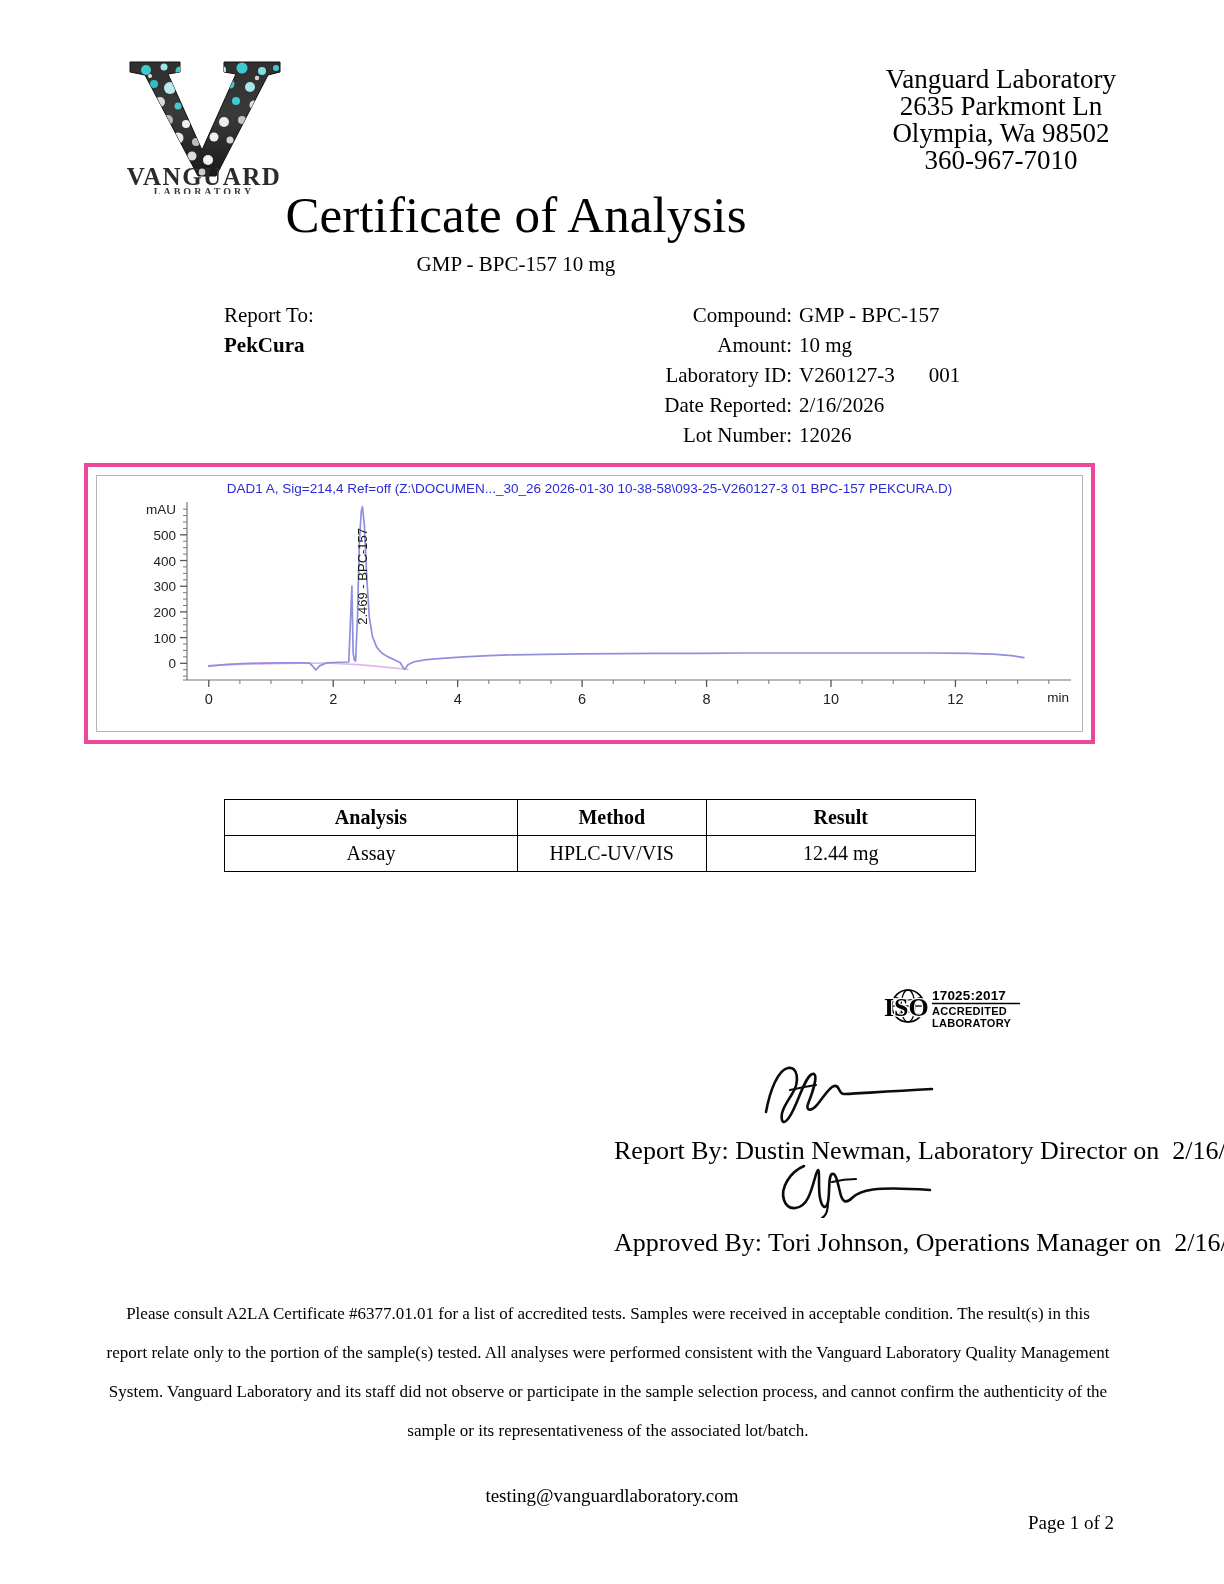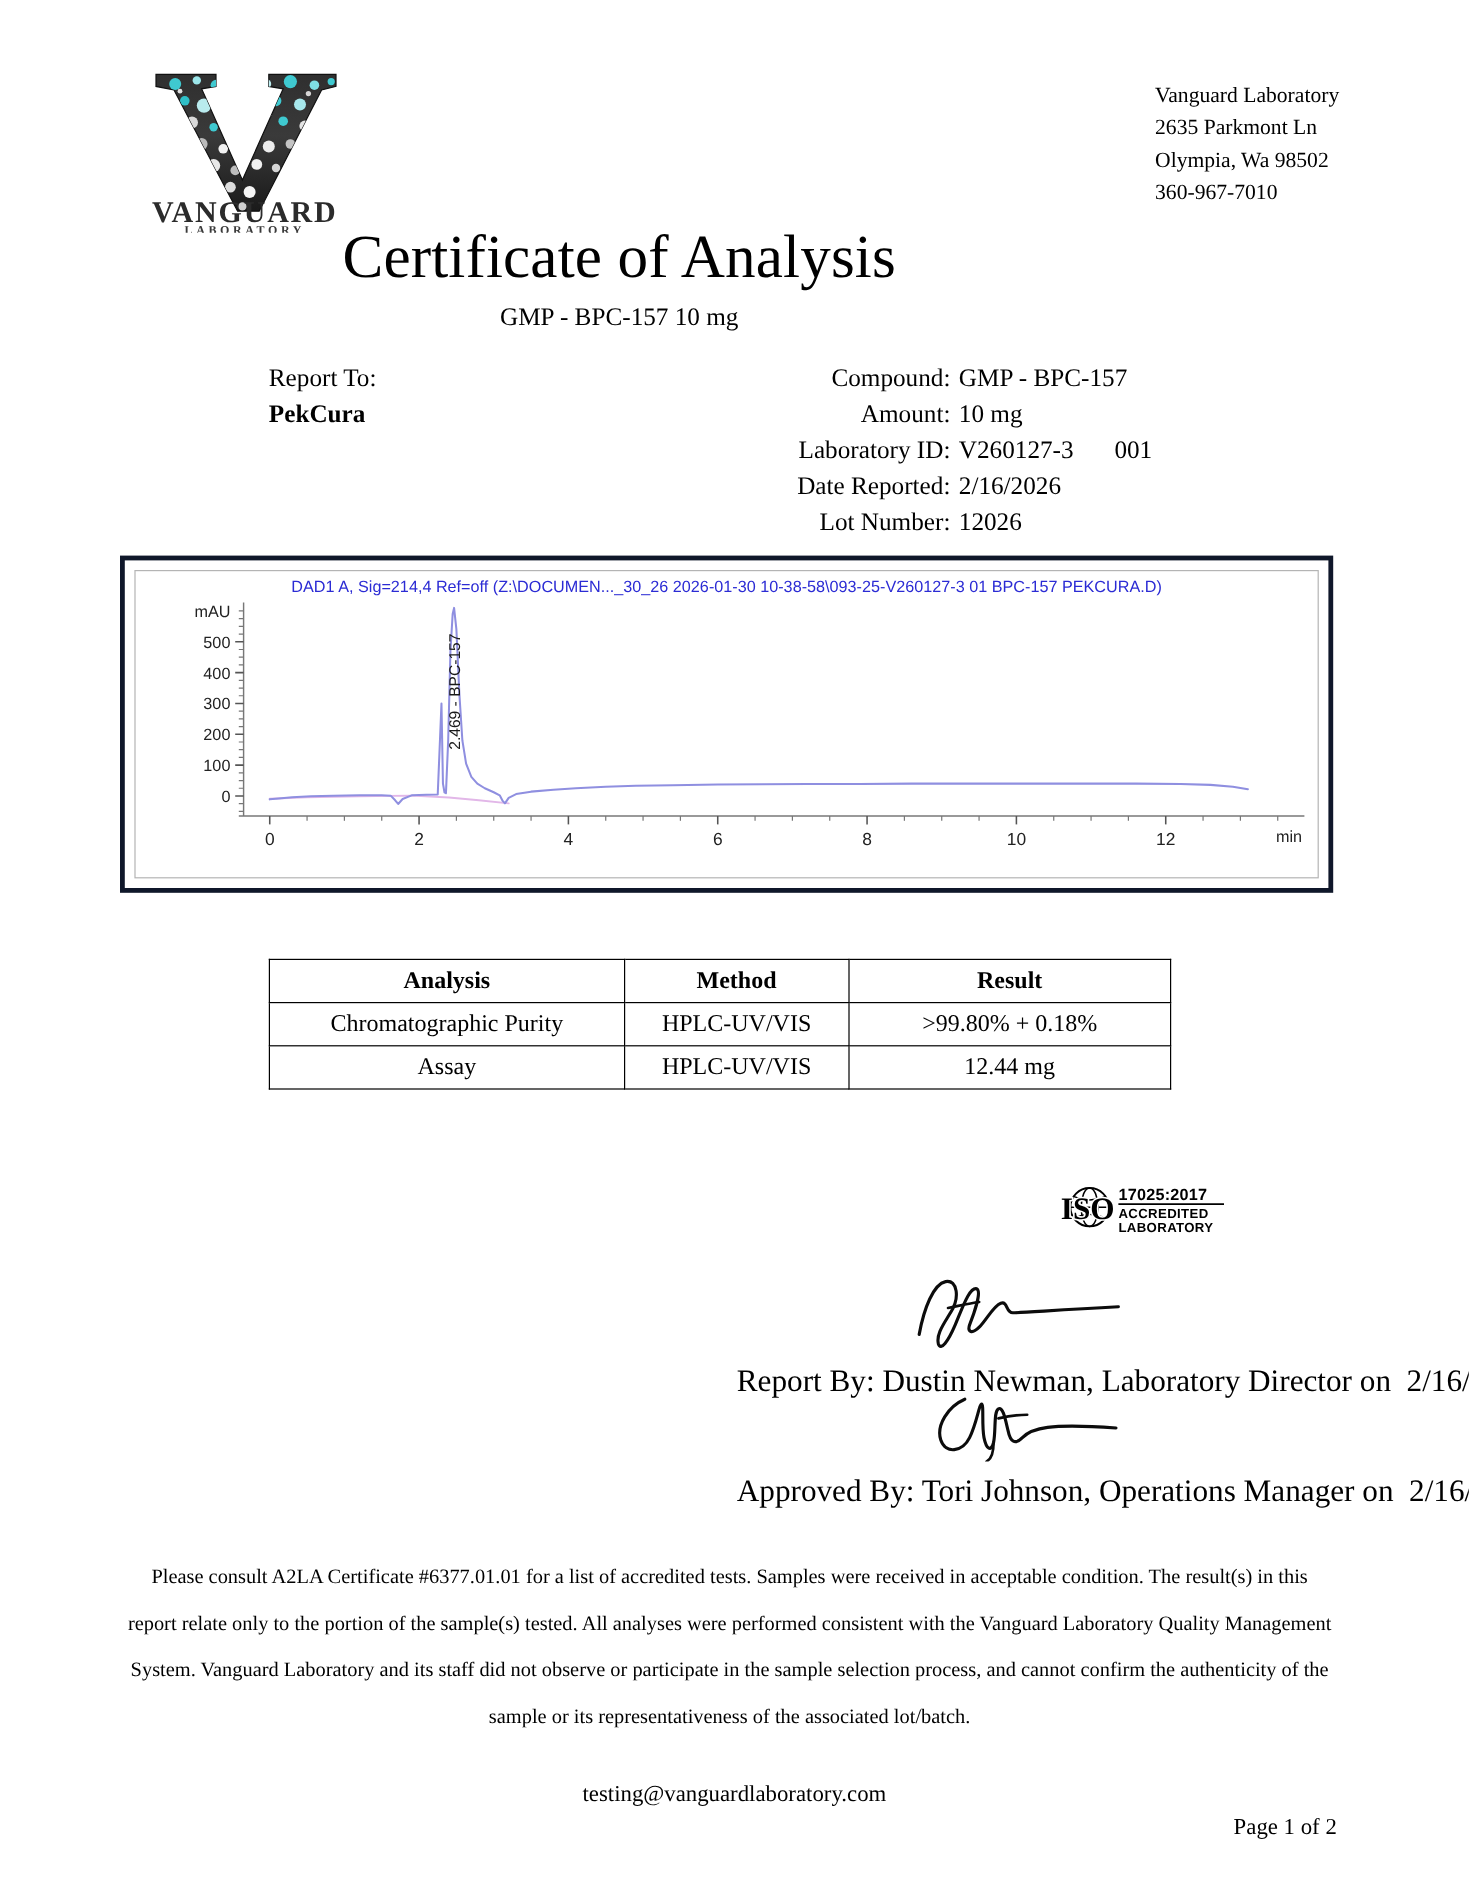--- a/index.html
+++ b/index.html
@@ -29,22 +29,22 @@
     left: 112px;
     top: 8px;
     width: 190px;
     height: 140px;
   }
   #logo svg { display: block; }
   #lab-address {
     position: absolute;
     right: 108px;
     top: 20px;
-    text-align: left;
-    font-size: 18px;
+    text-align: center;
+    font-size: 27px;
     line-height: 27px;
   }
   #lab-address div { white-space: nowrap; }
 
   
   #title-block {
     position: absolute;
     top: 186px;
     left: 0;
     width: 1032px;
@@ -97,25 +97,25 @@
     text-align: right;
     padding-right: 7px;
     flex: 0 0 auto;
   }
   .meta-value { flex: 0 0 auto; }
   .meta-extra { padding-left: 34px; }
 
   
   #chrom-outer {
     position: absolute;
-    left: 100px;
+    left: 84px;
     top: 463px;
     width: 1011px;
     height: 281px;
-    border: 4px solid #0f172a;
+    border: 4px solid #ec4899;
     background: #ffffff;
     box-sizing: border-box;
   }
   #chrom-inner {
     position: absolute;
     left: 8px;
     top: 8px;
     right: 8px;
     bottom: 8px;
     border: 1px solid #b4b4b4;
@@ -425,25 +425,20 @@
 <table id="results-table">
   <thead>
     <tr>
       <th class="col-analysis">Analysis</th>
       <th class="col-method">Method</th>
       <th class="col-result">Result</th>
     </tr>
   </thead>
   <tbody>
     <tr>
-      <td>Chromatographic Purity</td>
-      <td>HPLC-UV/VIS</td>
-      <td>&gt;99.80% + 0.18%</td>
-    </tr>
-    <tr>
       <td>Assay</td>
       <td>HPLC-UV/VIS</td>
       <td>12.44 mg</td>
     </tr>
   </tbody>
 </table>
 
 <div id="iso-badge">
   <svg width="140" height="48" viewBox="0 0 140 48">
     <g>

